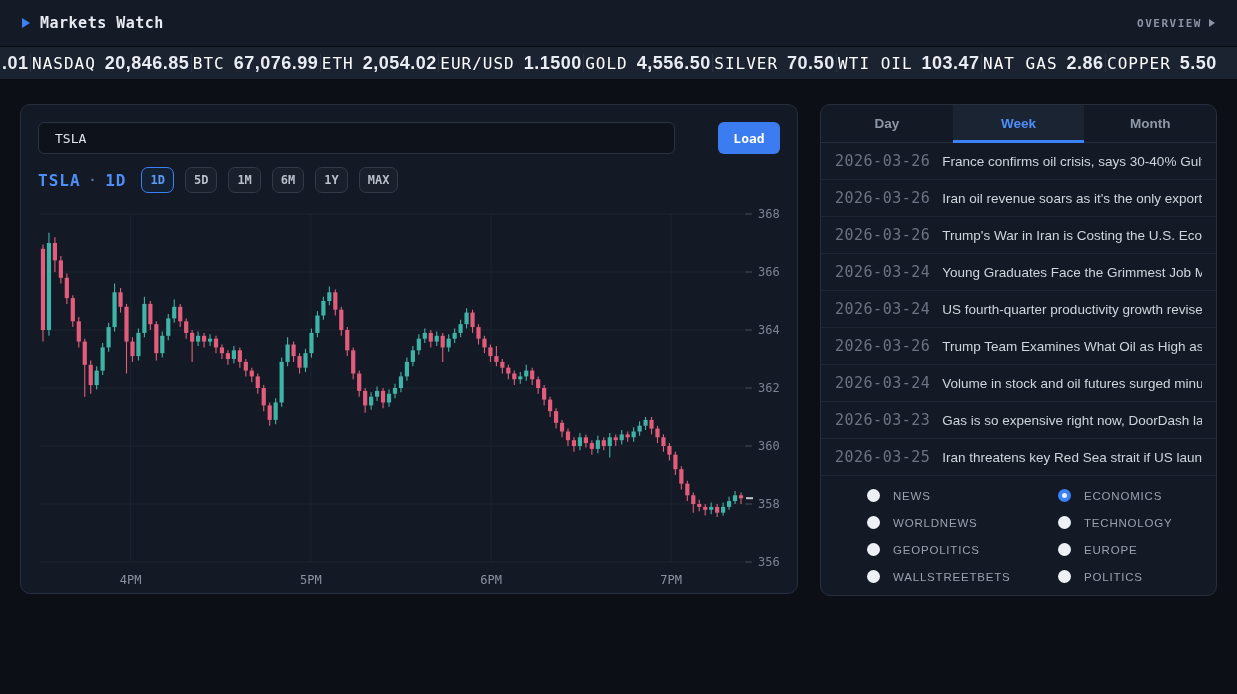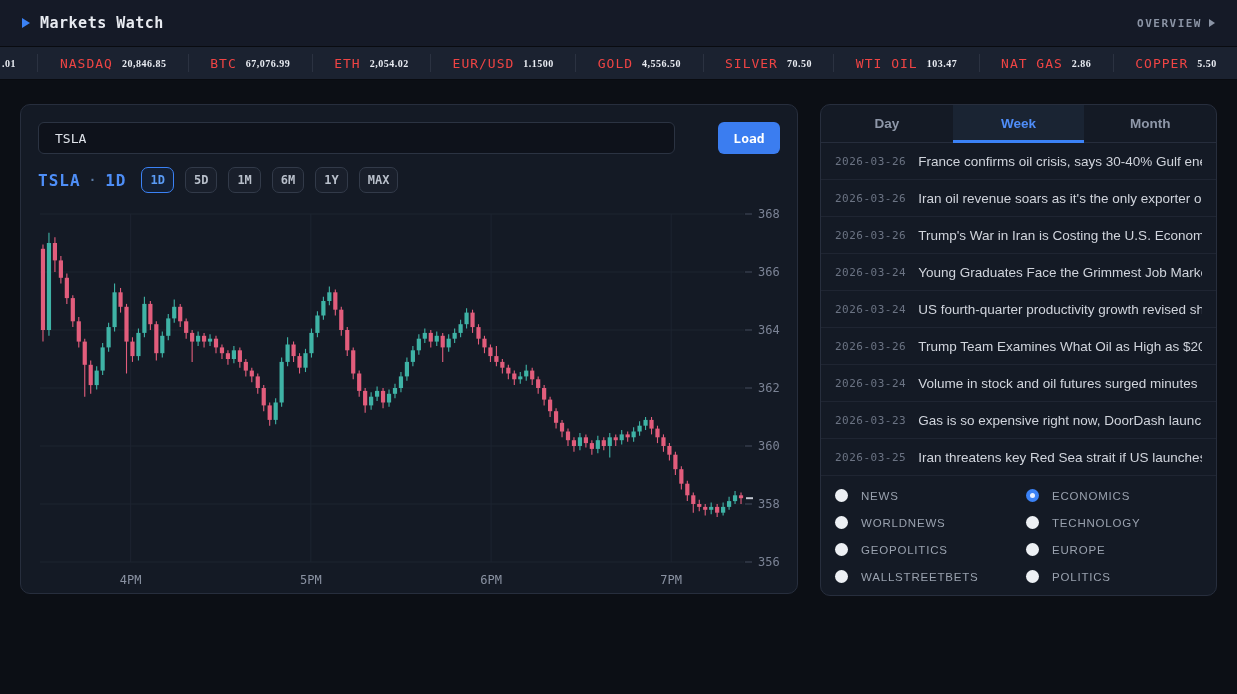--- a/index.html
+++ b/index.html
@@ -18,23 +18,23 @@
   .overview span { font-family:"DejaVu Sans Mono", monospace; font-size:11px;
                    color:#8b94a5; letter-spacing:1.5px; }
   .tri-gray { width:0; height:0; border-left:6px solid #8b94a5;
               border-top:4px solid transparent; border-bottom:4px solid transparent; }
 
   
   .tickerbar { height:34px; background:#1b2230; border-top:1px solid #090b10;
                border-bottom:1px solid #090b10; display:flex; align-items:center;
                justify-content:space-between; overflow:hidden; padding-right:20px; }
   .t-item { display:flex; align-items:center; gap:9px; white-space:nowrap; }
-  .t-label { font-family:"DejaVu Sans Mono", monospace; font-size:13px;
-             color:#ef4444; letter-spacing:1px; }
-  .t-value { font-family:Liberation Serif, serif; font-size:10px;
+  .t-label { font-family:"DejaVu Sans Mono", monospace; font-size:16px;
+             color:#ffffff; letter-spacing:1px; }
+  .t-value { font-family:Liberation Sans, sans-serif; font-size:18px;
              font-weight:bold; color:#e9ecf2; letter-spacing:0.5px; }
   .t-div { width:1px; height:18px; background:#2b3241; }
 
   
   .main { display:flex; padding:24px 20px 0 20px; gap:22px; }
   .panel { background:#141a25; border:1px solid #272e3d; border-radius:10px; }
   .panel-left { width:778px; height:490px; padding:17px; }
   .panel-right { width:397px; height:492px; overflow:hidden; }
 
   
@@ -63,29 +63,29 @@
          font-size:13.5px; font-weight:bold; color:#8e97a8; cursor:pointer;
          position:relative; }
   .tab.active { color:#4f8df8; background:#1a2433; }
   .tab.active::after { content:""; position:absolute; left:0; right:0; bottom:-1px;
          height:3px; background:#3b82f6; }
 
   
   .news-row { height:37px; display:flex; align-items:center; gap:12px;
               padding:0 14px; border-bottom:1px solid #1f2532; cursor:pointer;
               overflow:hidden; }
-  .news-date { font-family:"DejaVu Sans Mono", monospace; font-size:11px;
+  .news-date { font-family:"DejaVu Sans Mono", monospace; font-size:15px;
                color:#6b7383; letter-spacing:0.5px; flex:none; }
   .news-headline { font-size:13.5px; color:#d0d4dc; white-space:nowrap;
                    overflow:hidden; }
 
   
   .filters { padding:13px 14px; display:grid; grid-template-columns:191px 1fr;
              row-gap:14px; }
-  .f-item { display:flex; align-items:center; gap:13px; cursor:pointer; }
+  .f-item { display:flex; align-items:center; gap:13px; cursor:pointer;margin-left:32px; }
   .radio { width:13px; height:13px; border-radius:50%; background:#edf0f4; flex:none;
            position:relative; }
   .radio.checked { background:#3b82f6; }
   .radio.checked::after { content:""; position:absolute; left:4px; top:4px;
            width:5px; height:5px; border-radius:50%; background:#e8f0ff; }
   .f-label { font-size:11.5px; color:#99a1ae; letter-spacing:0.8px; }
 </style>
 </head>
 <body>
 

